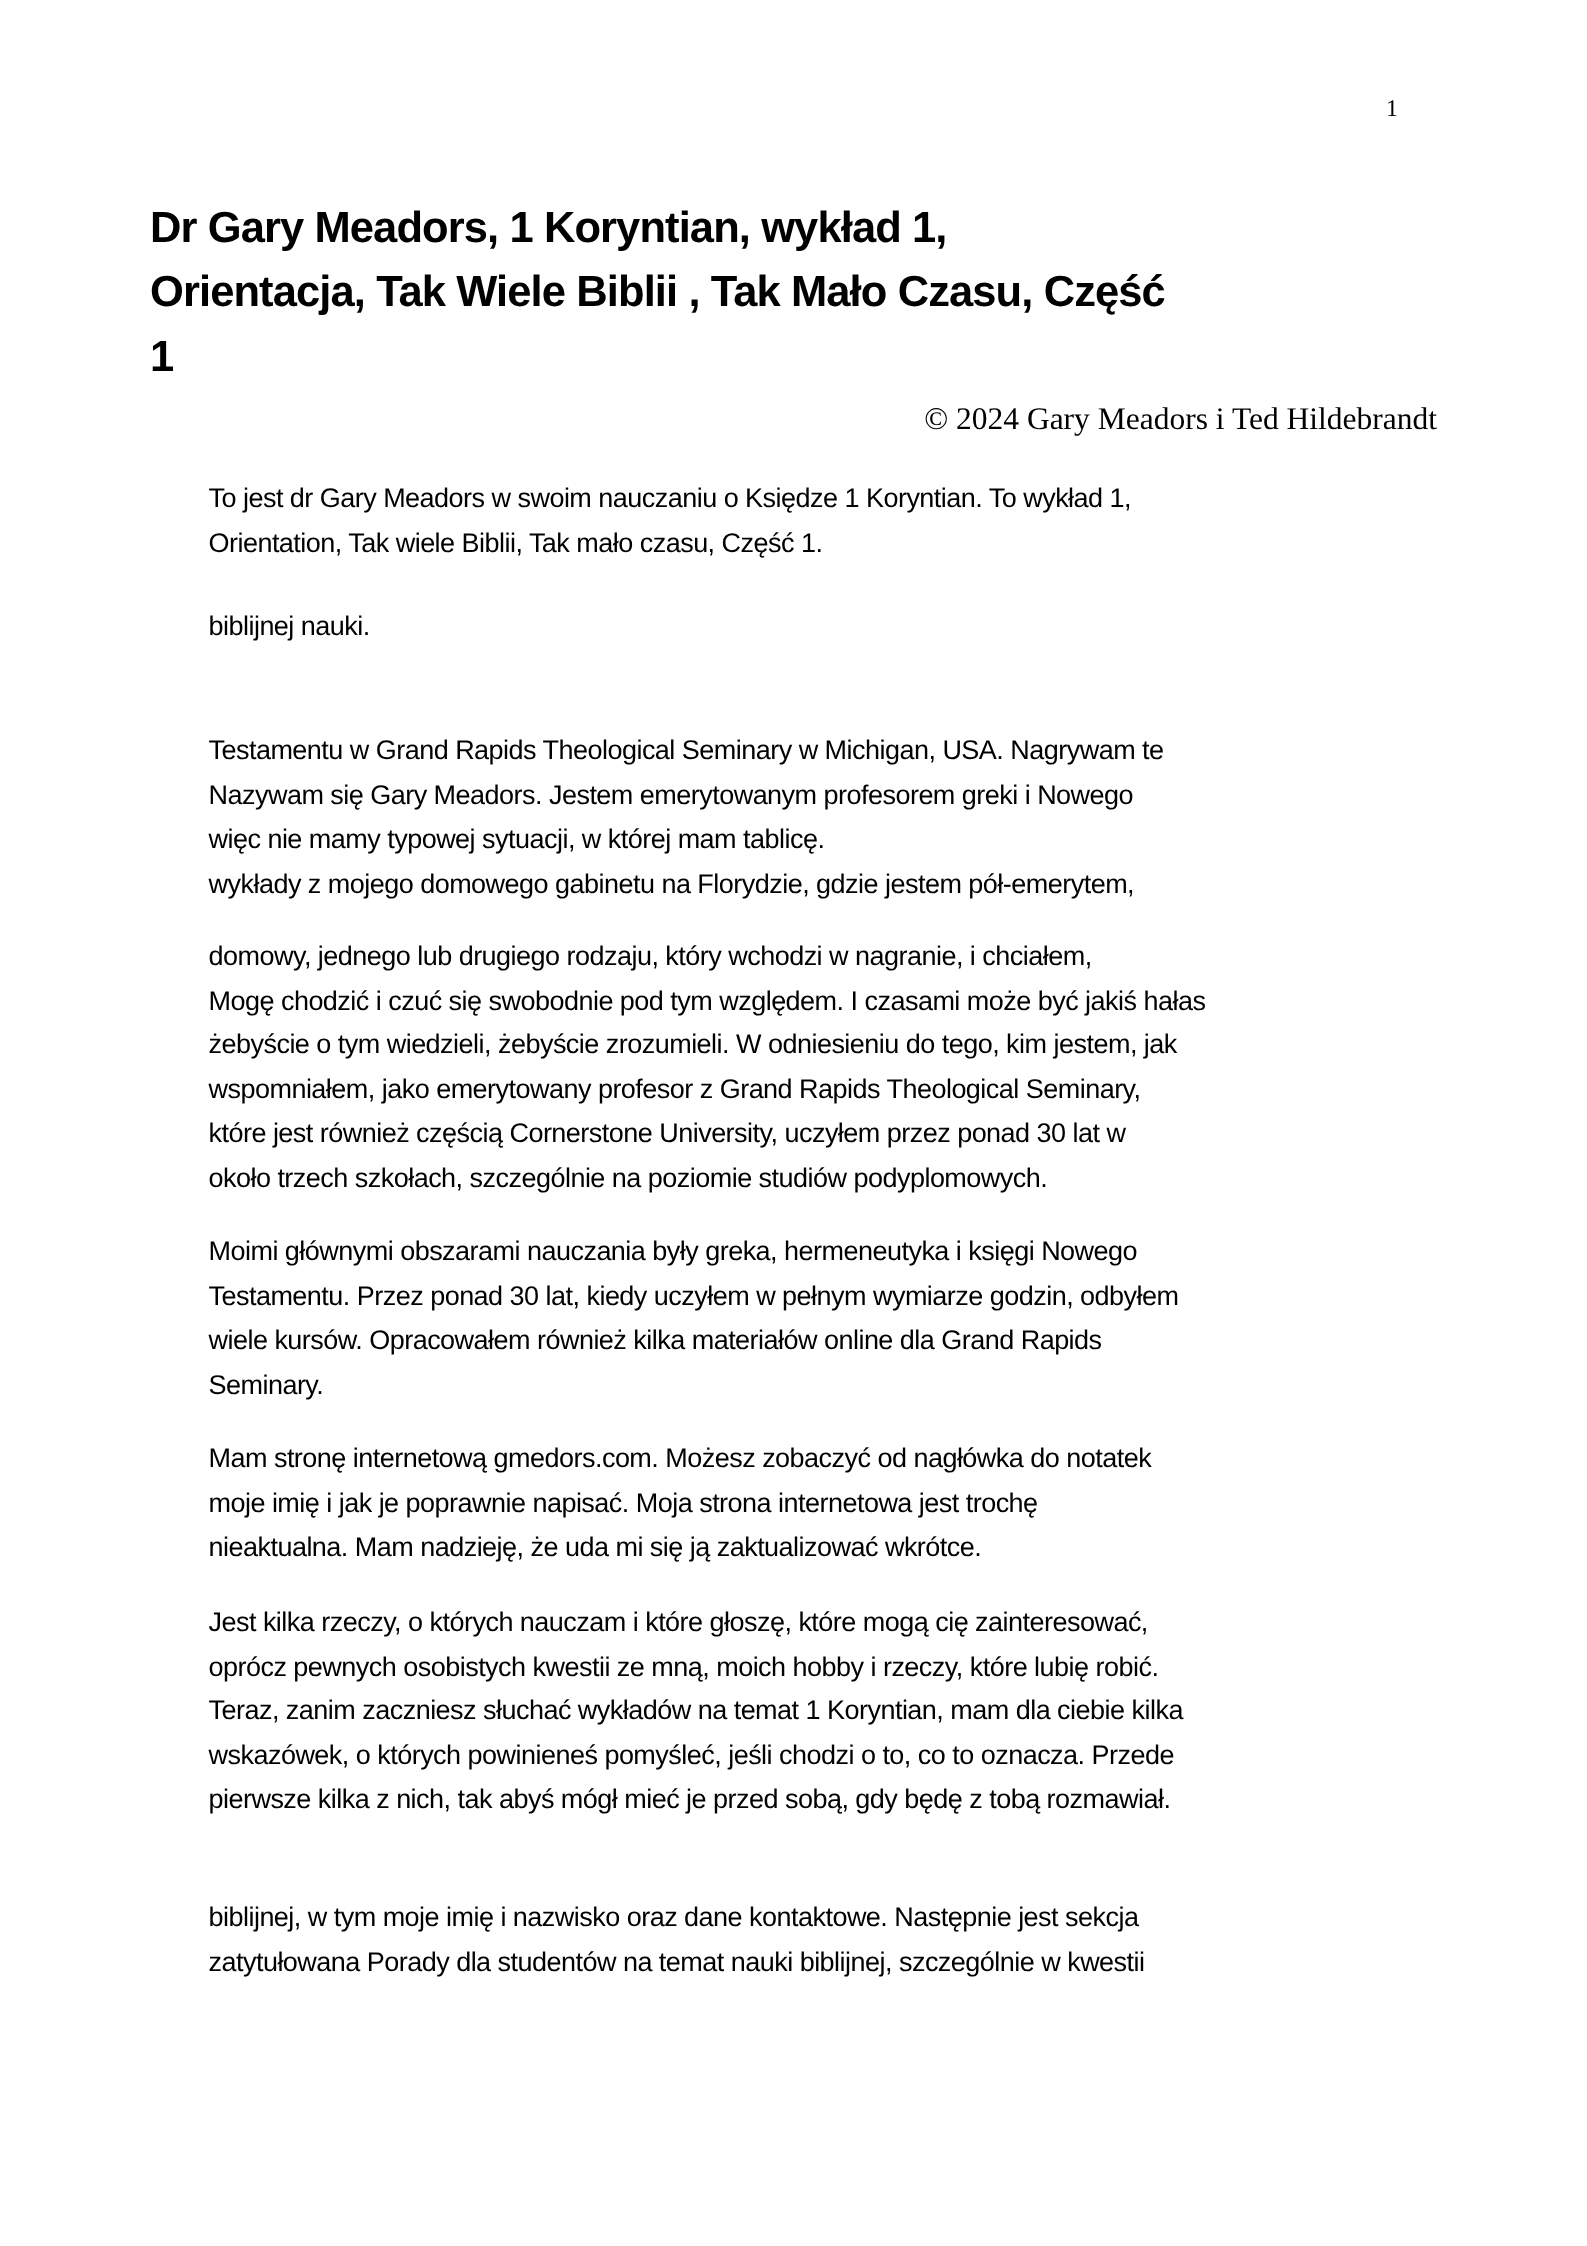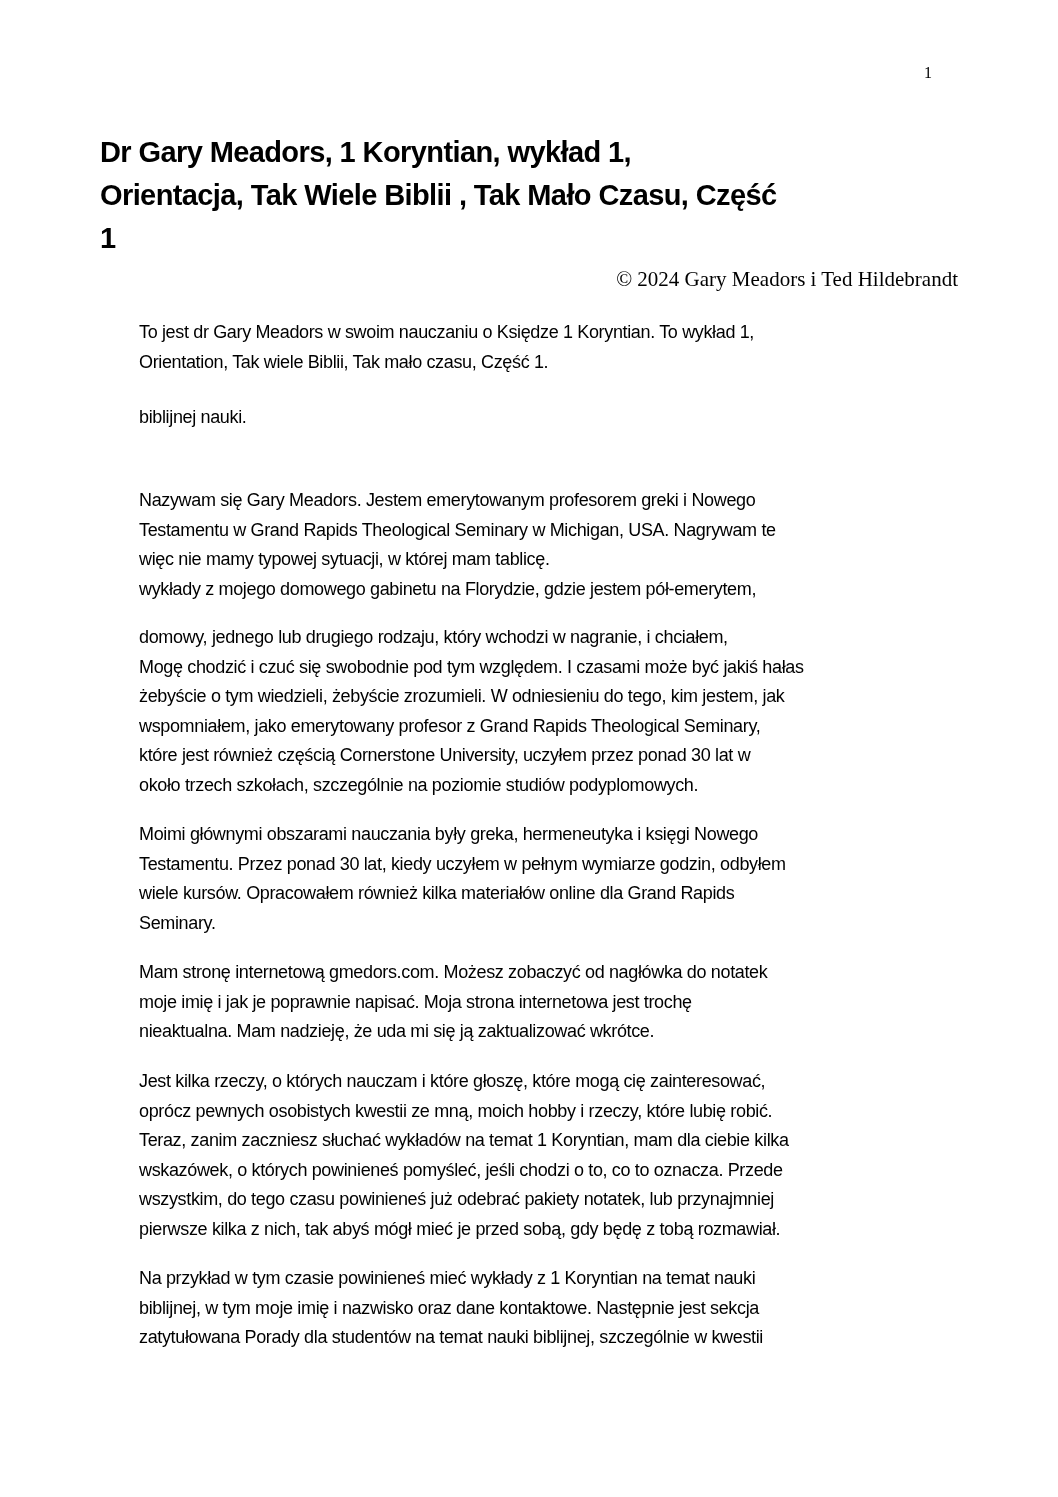--- a/index.html
+++ b/index.html
@@ -82,22 +82,22 @@
     <p class="para" style="top:318px;">
       <span class="line">To jest dr Gary Meadors w swoim nauczaniu o Księdze 1 Koryntian. To wykład 1,</span>
       <span class="line">Orientation, Tak wiele Biblii, Tak mało czasu, Część 1.</span>
     </p>
 
     <p class="para" style="top:403px;">
       <span class="line">biblijnej nauki.</span>
     </p>
 
     <p class="para" style="top:486px;">
+      <span class="line">Testamentu w Grand Rapids Theological Seminary w Michigan, USA. Nagrywam te</span>
       <span class="line">Nazywam się Gary Meadors. Jestem emerytowanym profesorem greki i Nowego</span>
-      <span class="line">Testamentu w Grand Rapids Theological Seminary w Michigan, USA. Nagrywam te</span>
       <span class="line">więc nie mamy typowej sytuacji, w której mam tablicę.</span>
       <span class="line">wykłady z mojego domowego gabinetu na Florydzie, gdzie jestem pół-emerytem,</span>
     </p>
 
     <p class="para" style="top:623px;">
       <span class="line">domowy, jednego lub drugiego rodzaju, który wchodzi w nagranie, i chciałem,</span>
       <span class="line">Mogę chodzić i czuć się swobodnie pod tym względem. I czasami może być jakiś hałas</span>
       <span class="line">żebyście o tym wiedzieli, żebyście zrozumieli. W odniesieniu do tego, kim jestem, jak</span>
       <span class="line">wspomniałem, jako emerytowany profesor z Grand Rapids Theological Seminary,</span>
       <span class="line">które jest również częścią Cornerstone University, uczyłem przez ponad 30 lat w</span>
@@ -115,24 +115,22 @@
       <span class="line">Mam stronę internetową gmedors.com. Możesz zobaczyć od nagłówka do notatek</span>
       <span class="line">moje imię i jak je poprawnie napisać. Moja strona internetowa jest trochę</span>
       <span class="line">nieaktualna. Mam nadzieję, że uda mi się ją zaktualizować wkrótce.</span>
     </p>
 
     <p class="para" style="top:1067px;">
       <span class="line">Jest kilka rzeczy, o których nauczam i które głoszę, które mogą cię zainteresować,</span>
       <span class="line">oprócz pewnych osobistych kwestii ze mną, moich hobby i rzeczy, które lubię robić.</span>
       <span class="line">Teraz, zanim zaczniesz słuchać wykładów na temat 1 Koryntian, mam dla ciebie kilka</span>
       <span class="line">wskazówek, o których powinieneś pomyśleć, jeśli chodzi o to, co to oznacza. Przede</span>
-      <span class="line">wszystkim, do tego czasu powinieneś już odebrać pakiety notatek, lub przynajmniej</span>
       <span class="line">pierwsze kilka z nich, tak abyś mógł mieć je przed sobą, gdy będę z tobą rozmawiał.</span>
     </p>
 
     <p class="para" style="top:1264px;">
-      <span class="line">Na przykład w tym czasie powinieneś mieć wykłady z 1 Koryntian na temat nauki</span>
       <span class="line">biblijnej, w tym moje imię i nazwisko oraz dane kontaktowe. Następnie jest sekcja</span>
       <span class="line">zatytułowana Porady dla studentów na temat nauki biblijnej, szczególnie w kwestii</span>
     </p>
 
   </div>
 </div>
 
 </body></html>

